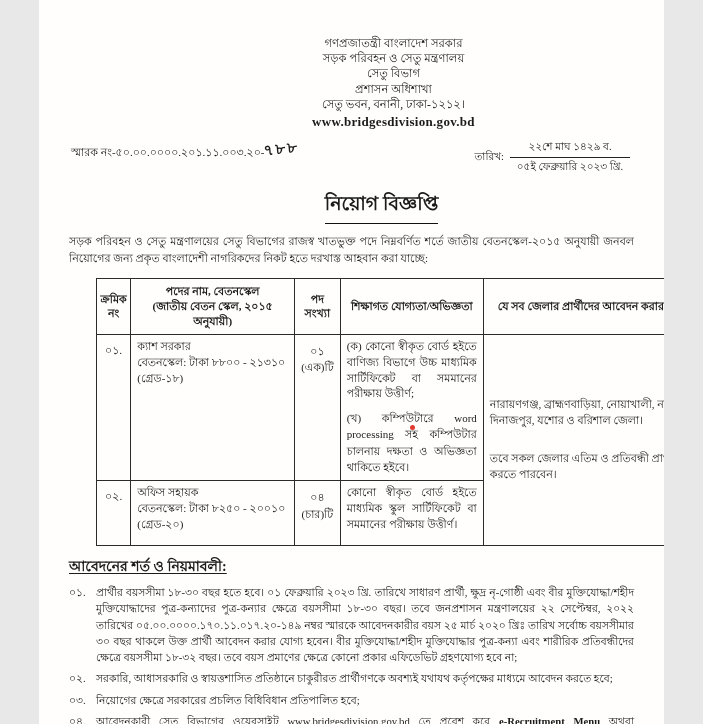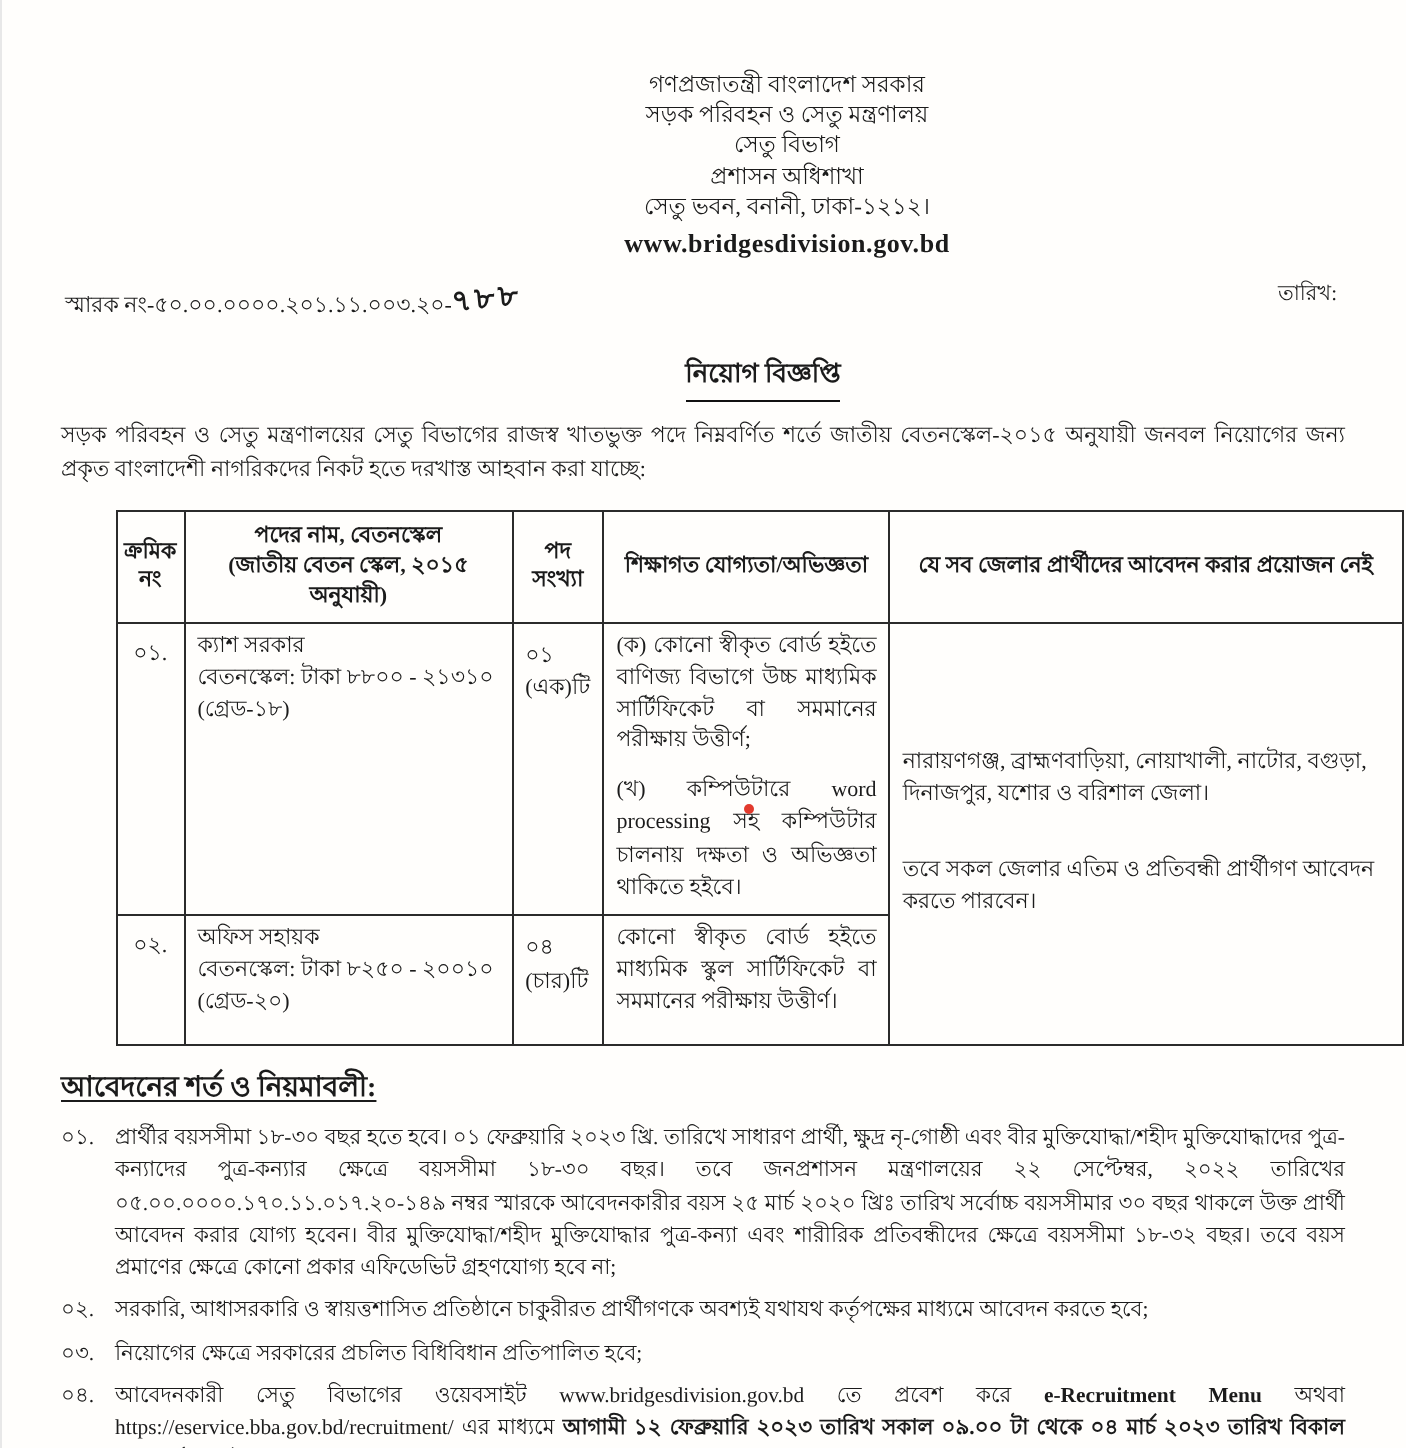--- a/index.html
+++ b/index.html
@@ -1,17 +1,17 @@
 <!DOCTYPE html>
 <html><head>
 <meta charset="utf-8">
 <style>
   html,body { margin:0; padding:0; background:#e8e8e8; }
   .page {
-    position:relative; width:702px; height:724px; margin:0 auto;
+    position:relative; width:625px; height:724px; margin:0 auto;
     background:#fffefc; color:#1b1b1b; overflow:hidden;
     font-family:"Liberation Serif", serif;
   }
   .inner { padding:36px 30px 0 30px; }
 
   
   .gov-header { text-align:center; font-size:11.5px; line-height:1.32; transform:translateX(42px); }
   .gov-header .line { display:block; }
   .gov-header .site { font-weight:bold; font-size:13px; letter-spacing:.3px; margin-top:1px; }
 
@@ -19,33 +19,33 @@
   .memo-row { display:flex; justify-content:space-between; align-items:flex-start; margin-top:9px; font-size:11px; }
   .memo-no { padding-left:2px; white-space:nowrap; }
   .hand { display:inline-block; font-size:15px; font-weight:bold; letter-spacing:2px; transform:rotate(-6deg) translateY(-2px); }
   .date-block { display:flex; gap:6px; align-items:center; font-size:10.5px; margin-right:4px; }
   .date-stack { text-align:center; min-width:120px; }
   .date-top { border-bottom:1.2px solid #222; padding:0 6px 1px; white-space:nowrap; }
   .date-bottom { padding-top:1px; white-space:nowrap; }
 
   
   .title-wrap { text-align:center; margin:13px 0 9px; transform:translateX(30px); }
-  .title { display:inline-block; font-size:13px; font-weight:bold; border-bottom:1.6px solid #111; padding-bottom:2px; }
+  .title { display:inline-block; font-size:19px; font-weight:bold; border-bottom:1.6px solid #111; padding-bottom:2px; }
 
   .intro { font-size:11px; line-height:1.55; text-align:justify; }
 
   
   table.posts { border-collapse:collapse; table-layout:fixed; width:644px; margin:11px 0 0 27px; }
   .posts th, .posts td { border:1.4px solid #2b2b2b; font-size:11px; padding:4px 6px; }
   .posts th { font-weight:bold; text-align:center; vertical-align:middle; line-height:1.35; padding:5px 3px; }
   .posts td { vertical-align:top; line-height:1.45; }
   .c-serial { width:33px; }  .c-post { width:158px; }  .c-count { width:44px; }
   .c-qual { width:138px; }   .c-dist { width:247px; }
   td.serial { text-align:center; padding-top:8px; }
-  td.count  { padding-top:8px; line-height:1.5; }
+  td.count  { text-align:center; padding-top:8px; line-height:1.5; }
   td.qual   { text-align:justify;margin-top:47px; }
   td.qual .para2 { margin-top:9px; }
   td.dist   { vertical-align:middle; text-align:left; }
   td.dist .d2 { margin-top:22px; }
   tr.r1 td { height:118px; }
   tr.r2 td { height:52px; }
   .dotted { position:relative;font-family:Liberation Mono, monospace; }
   .dot { position:absolute; width:5px; height:5px; border-radius:50%; background:#e23a2d; top:-4px; left:5px; }
 
   
@@ -69,20 +69,24 @@
       <span class="line">সেতু ভবন, বনানী, ঢাকা-১২১২।</span>
       <span class="line site">www.bridgesdivision.gov.bd</span>
     </div>
 
     <div class="memo-row">
       <div class="memo-no">
         <span>স্মারক নং-৫০.০০.০০০০.২০১.১১.০০৩.২০-</span><span class="hand">৭৮৮</span>
       </div>
       <div class="date-block">
         <span>তারিখ:</span>
+        <span class="date-stack">
+          <span class="date-top" style="display:block;">২২শে মাঘ ১৪২৯ ব.</span>
+          <span class="date-bottom" style="display:block;">০৫ই ফেব্রুয়ারি ২০২৩ খ্রি.</span>
+        </span>
       </div>
     </div>
 
     <div class="title-wrap">
       <span class="title">নিয়োগ বিজ্ঞপ্তি</span>
     </div>
 
     <div class="intro">সড়ক পরিবহন ও সেতু মন্ত্রণালয়ের সেতু বিভাগের রাজস্ব খাতভুক্ত পদে নিম্নবর্ণিত শর্তে জাতীয় বেতনস্কেল-২০১৫ অনুযায়ী জনবল নিয়োগের জন্য প্রকৃত বাংলাদেশী নাগরিকদের নিকট হতে দরখাস্ত আহবান করা যাচ্ছে:</div>
 
     <table class="posts">

